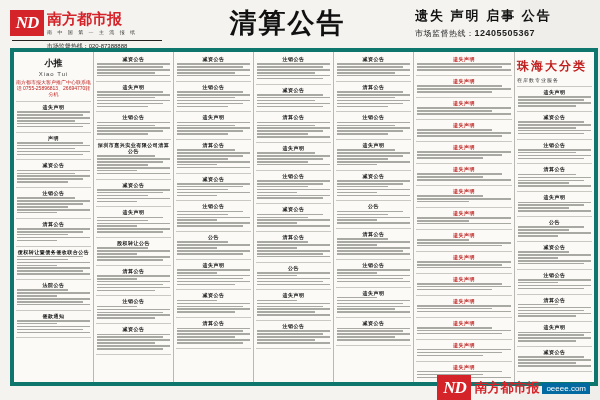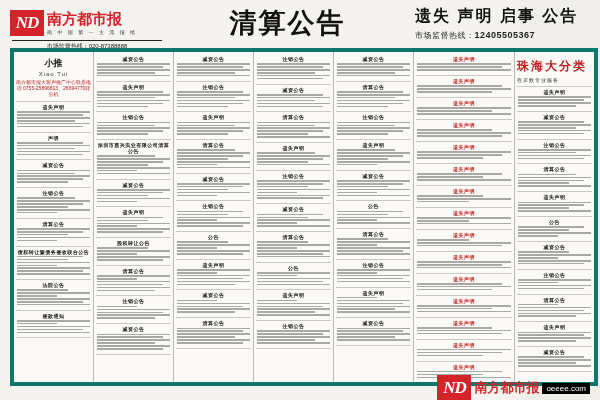--- a/index.html
+++ b/index.html
@@ -40,21 +40,21 @@
   }
   .main-title{
     flex:1;text-align:center;
     font-family:"Liberation Serif", serif;
     font-weight:bold;font-size:27px;color:#111;
     letter-spacing:2px;
   }
   .right-head{
     width:175px;text-align:left;
   }
-  .rh1{font-weight:bold;font-size:16px;color:#111;letter-spacing:2px;}
+  .rh1{font-weight:bold;font-size:13px;color:#111;letter-spacing:2px;}
   .rh2{font-size:8px;color:#222;margin-top:3px;letter-spacing:.5px;}
   .rh2 b{font-size:9px;}
   
   .serviceline{
     position:absolute;left:12px;top:40px;width:150px;
     font-size:6px;color:#222;text-align:center;
     border-top:1px solid #222;border-bottom:1px solid #222;
     padding:1px 0;
   }
   
@@ -111,21 +111,21 @@
     display:flex;align-items:center;justify-content:flex-end;
   }
   .foot-brand{
     display:flex;align-items:center;gap:3px;
   }
   .foot-name{
     color:#d5232a;font-weight:bold;font-size:13px;
     font-family:"Liberation Serif", serif;
   }
   .foot-site{
-    background:#000000;color:#fff;font-size:8px;padding:1px 4px;
+    background:#0369a1;color:#fff;font-size:8px;padding:1px 4px;
     font-family:"Liberation Sans", sans-serif;
     text-align:right;
   }
 </style>
 </head>
 <body>
 
 <div class="page">
 
   <div class="masthead">

